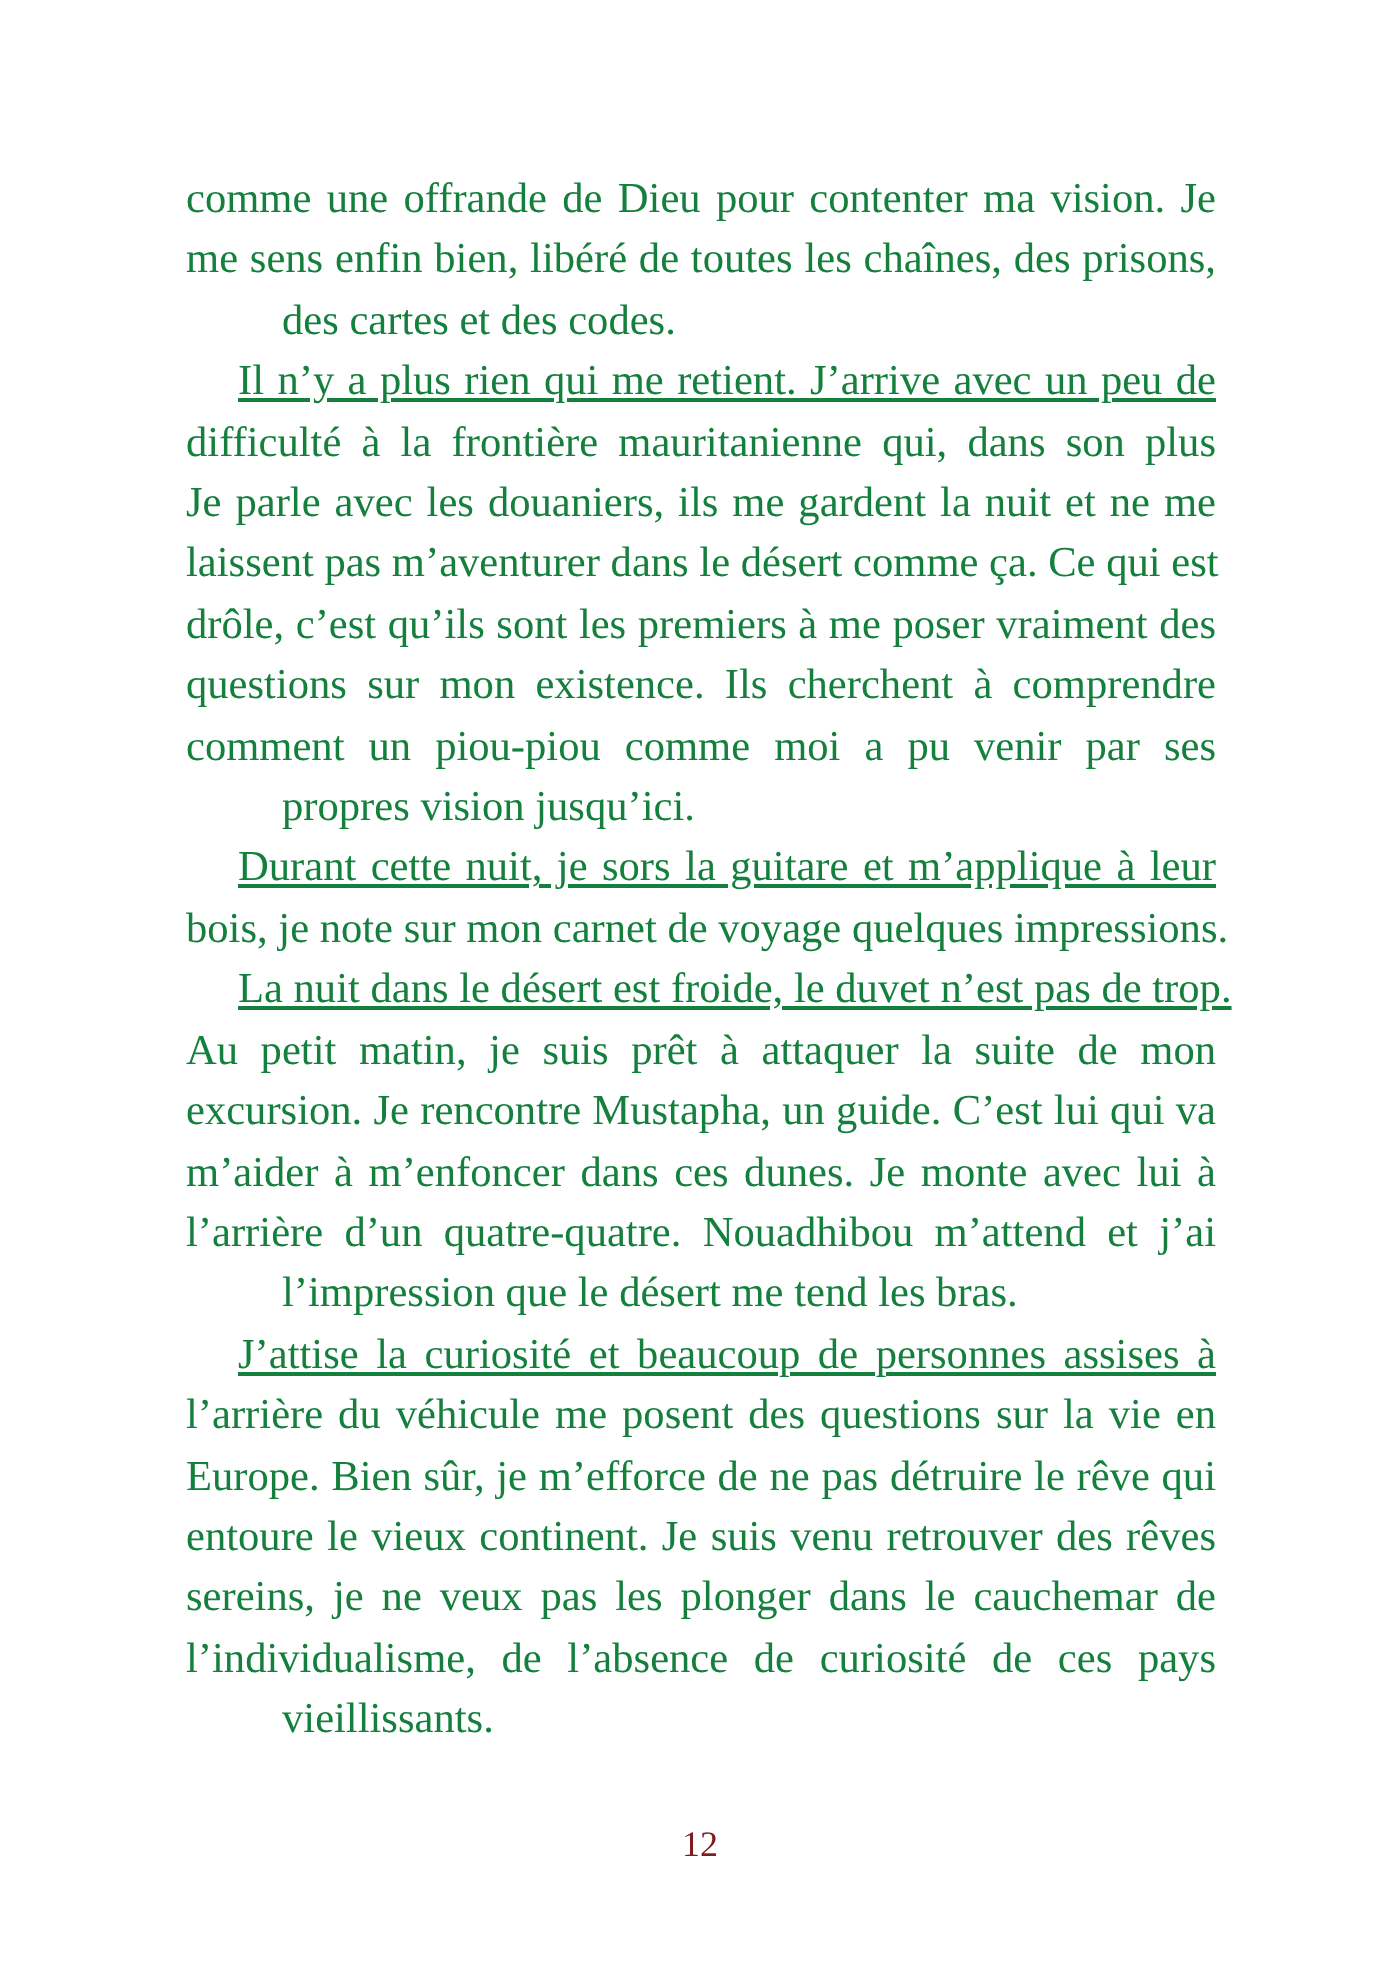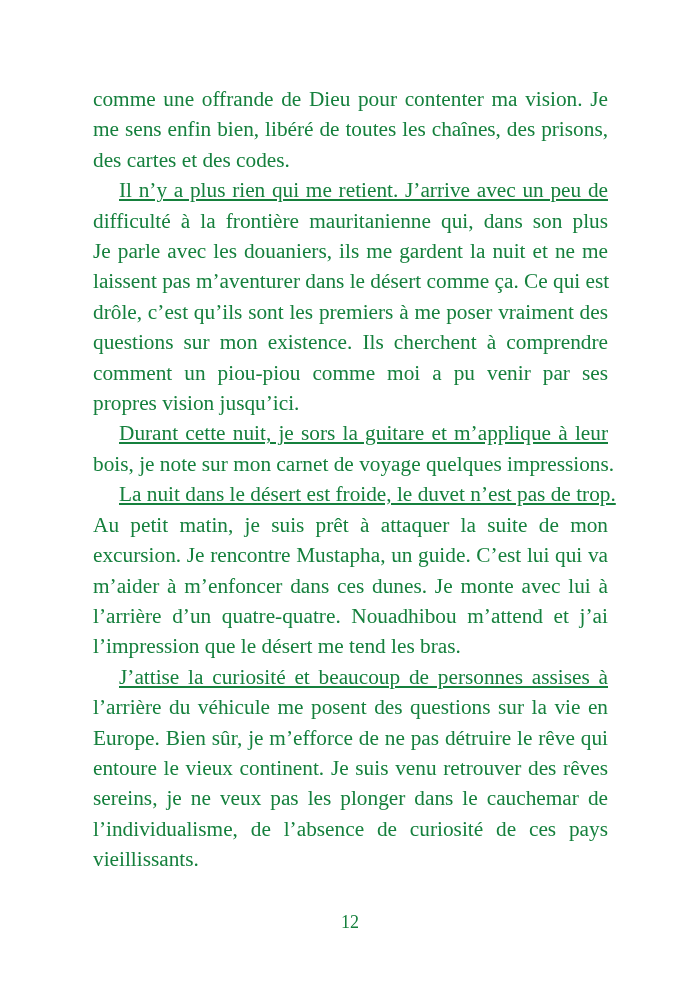--- a/index.html
+++ b/index.html
@@ -25,34 +25,35 @@
       text-align: justify;
     }
     .line {
       display: block;
       text-align: justify;
       text-align-last: justify;
       white-space: nowrap;
     }
     .line.final {
       text-align-last: left;
+      margin-left: 48px;
     }
     .line.indent {
       padding-left: 26px;
       text-decoration: underline;
     }
     .page-number {
       position: absolute;
       left: 0;
       width: 700px;
       top: 912px;
       text-align: center;
       font-family: "Liberation Serif", serif;
       font-size: 18px;
-      color: #15803d;
+      color: #7f1d1d;
     }
   </style>
 </head>
 <body>
 
 <div class="page">
   <div>
     <span class="line">comme une offrande de Dieu pour contenter ma vision. Je</span>
     <span class="line">me sens enfin bien, libéré de toutes les chaînes, des prisons,</span>
     <span class="line final">des cartes et des codes.</span>

